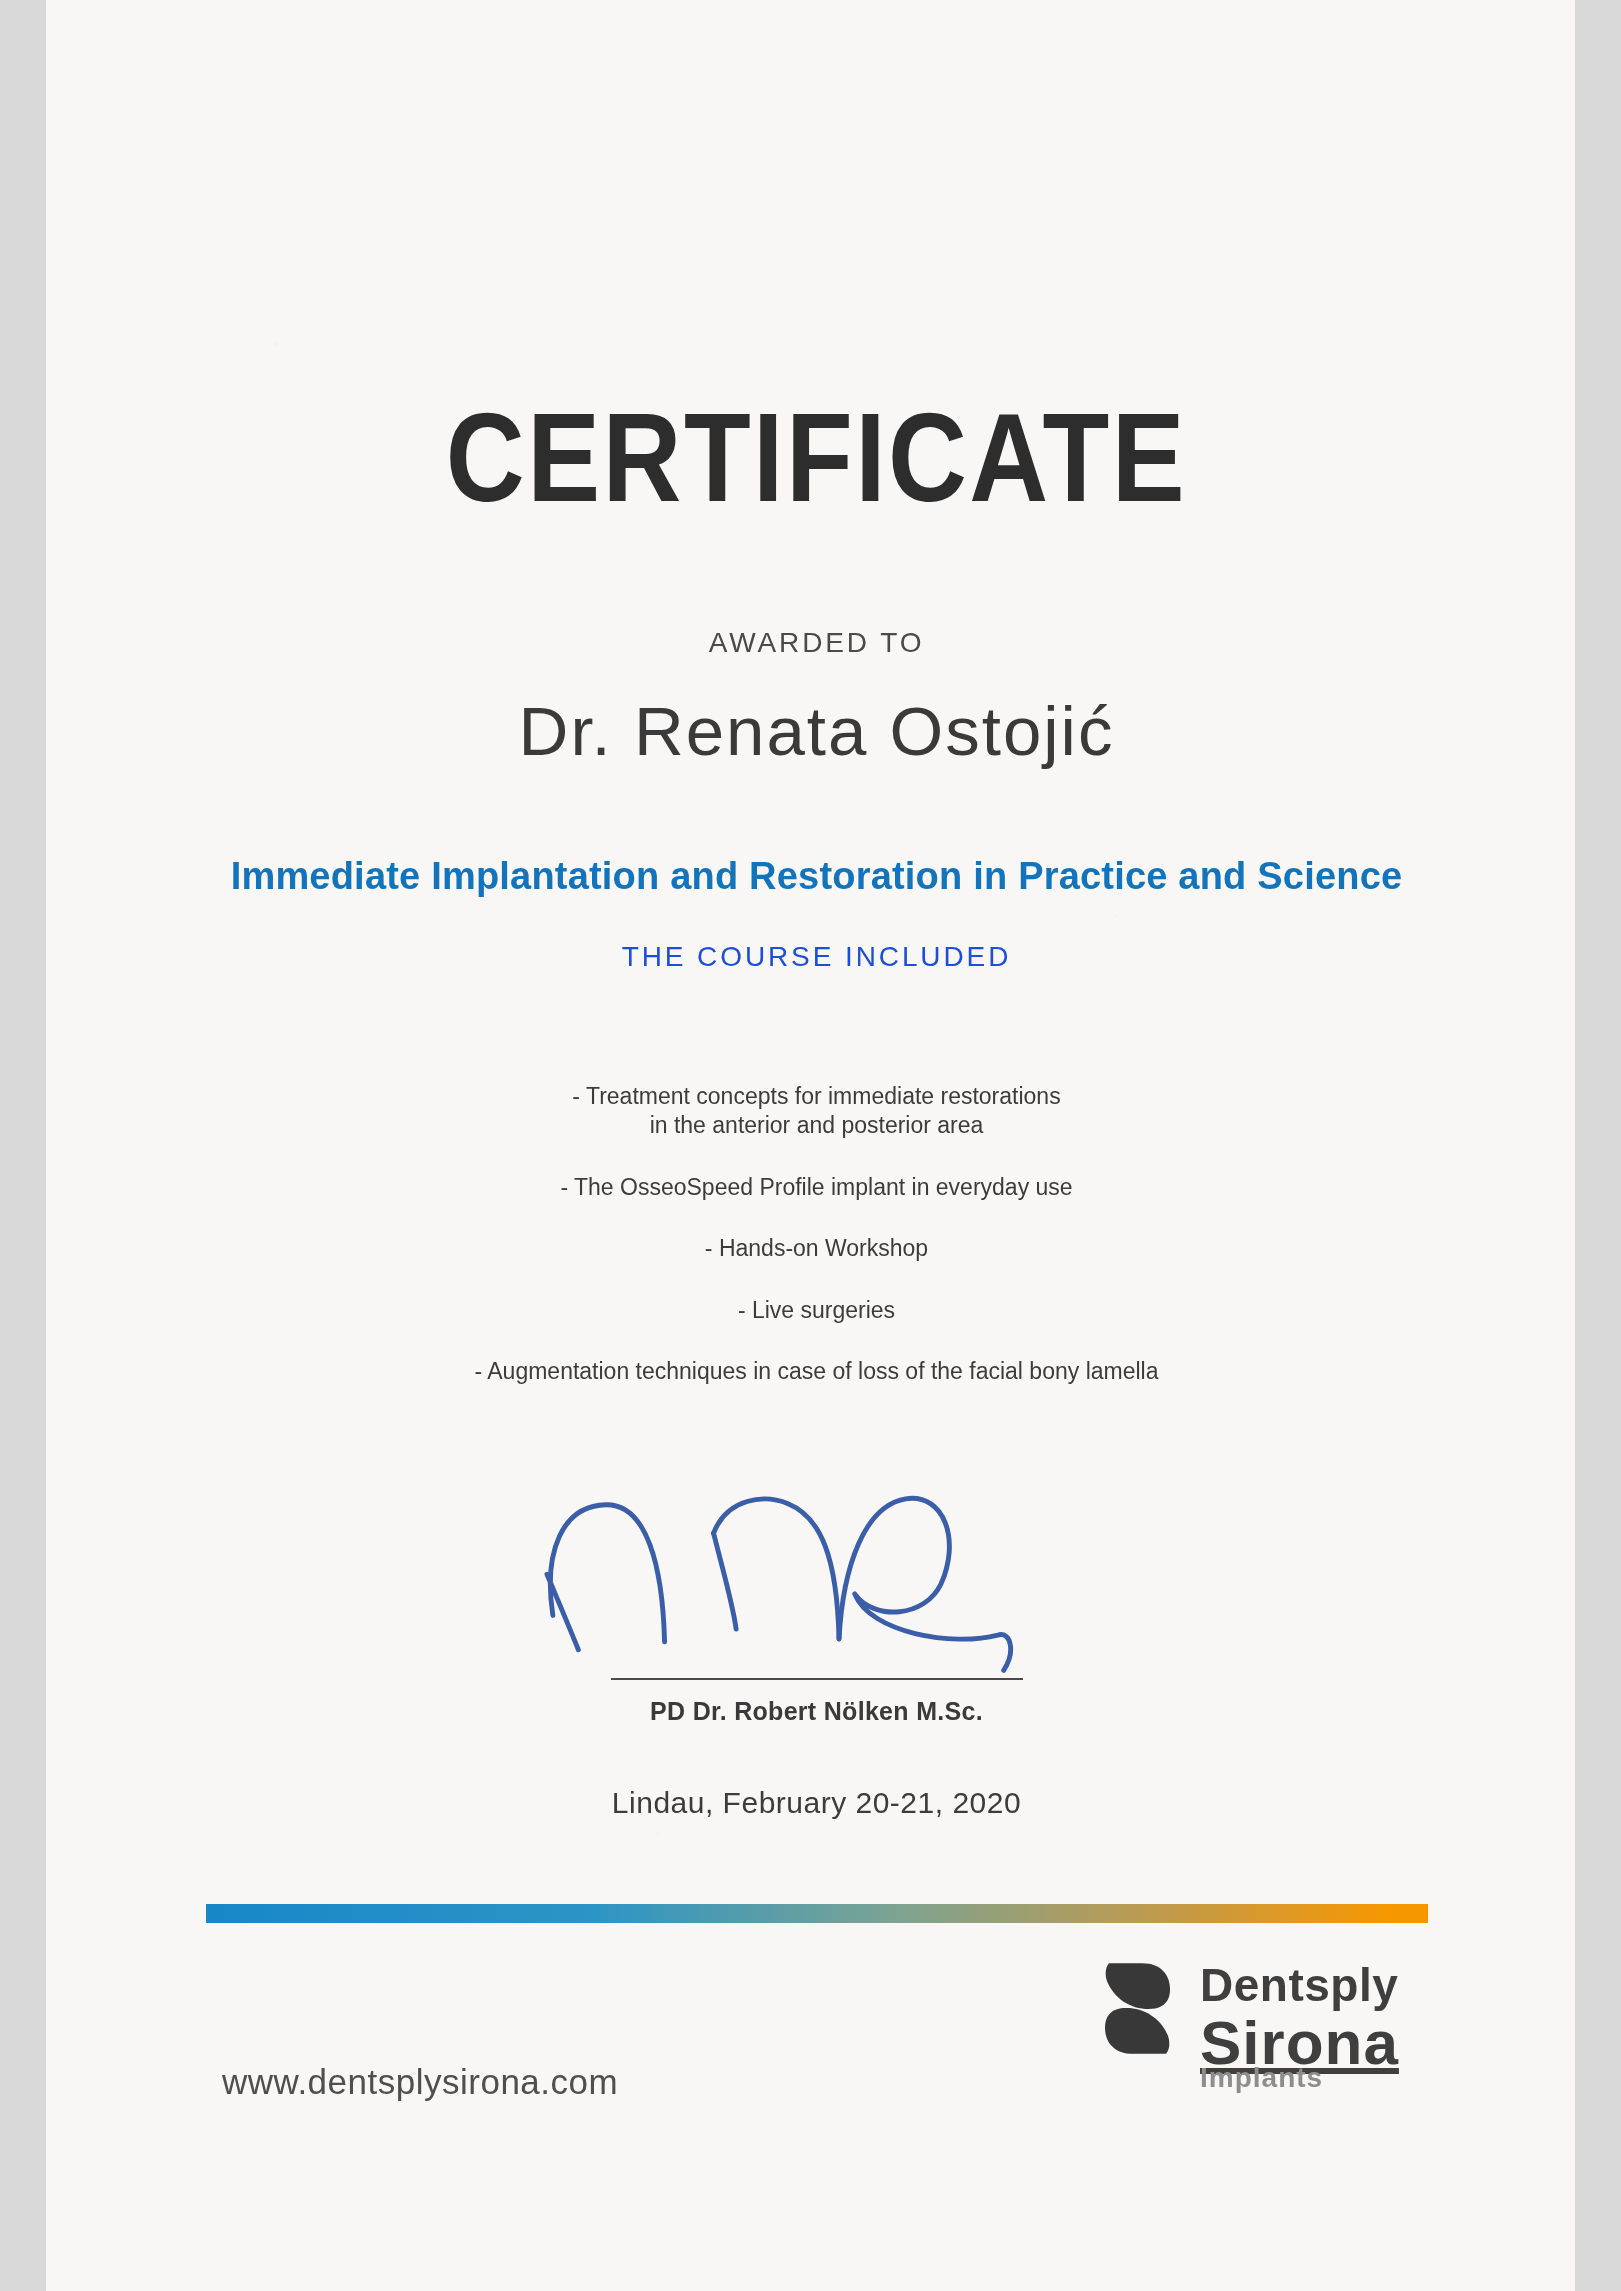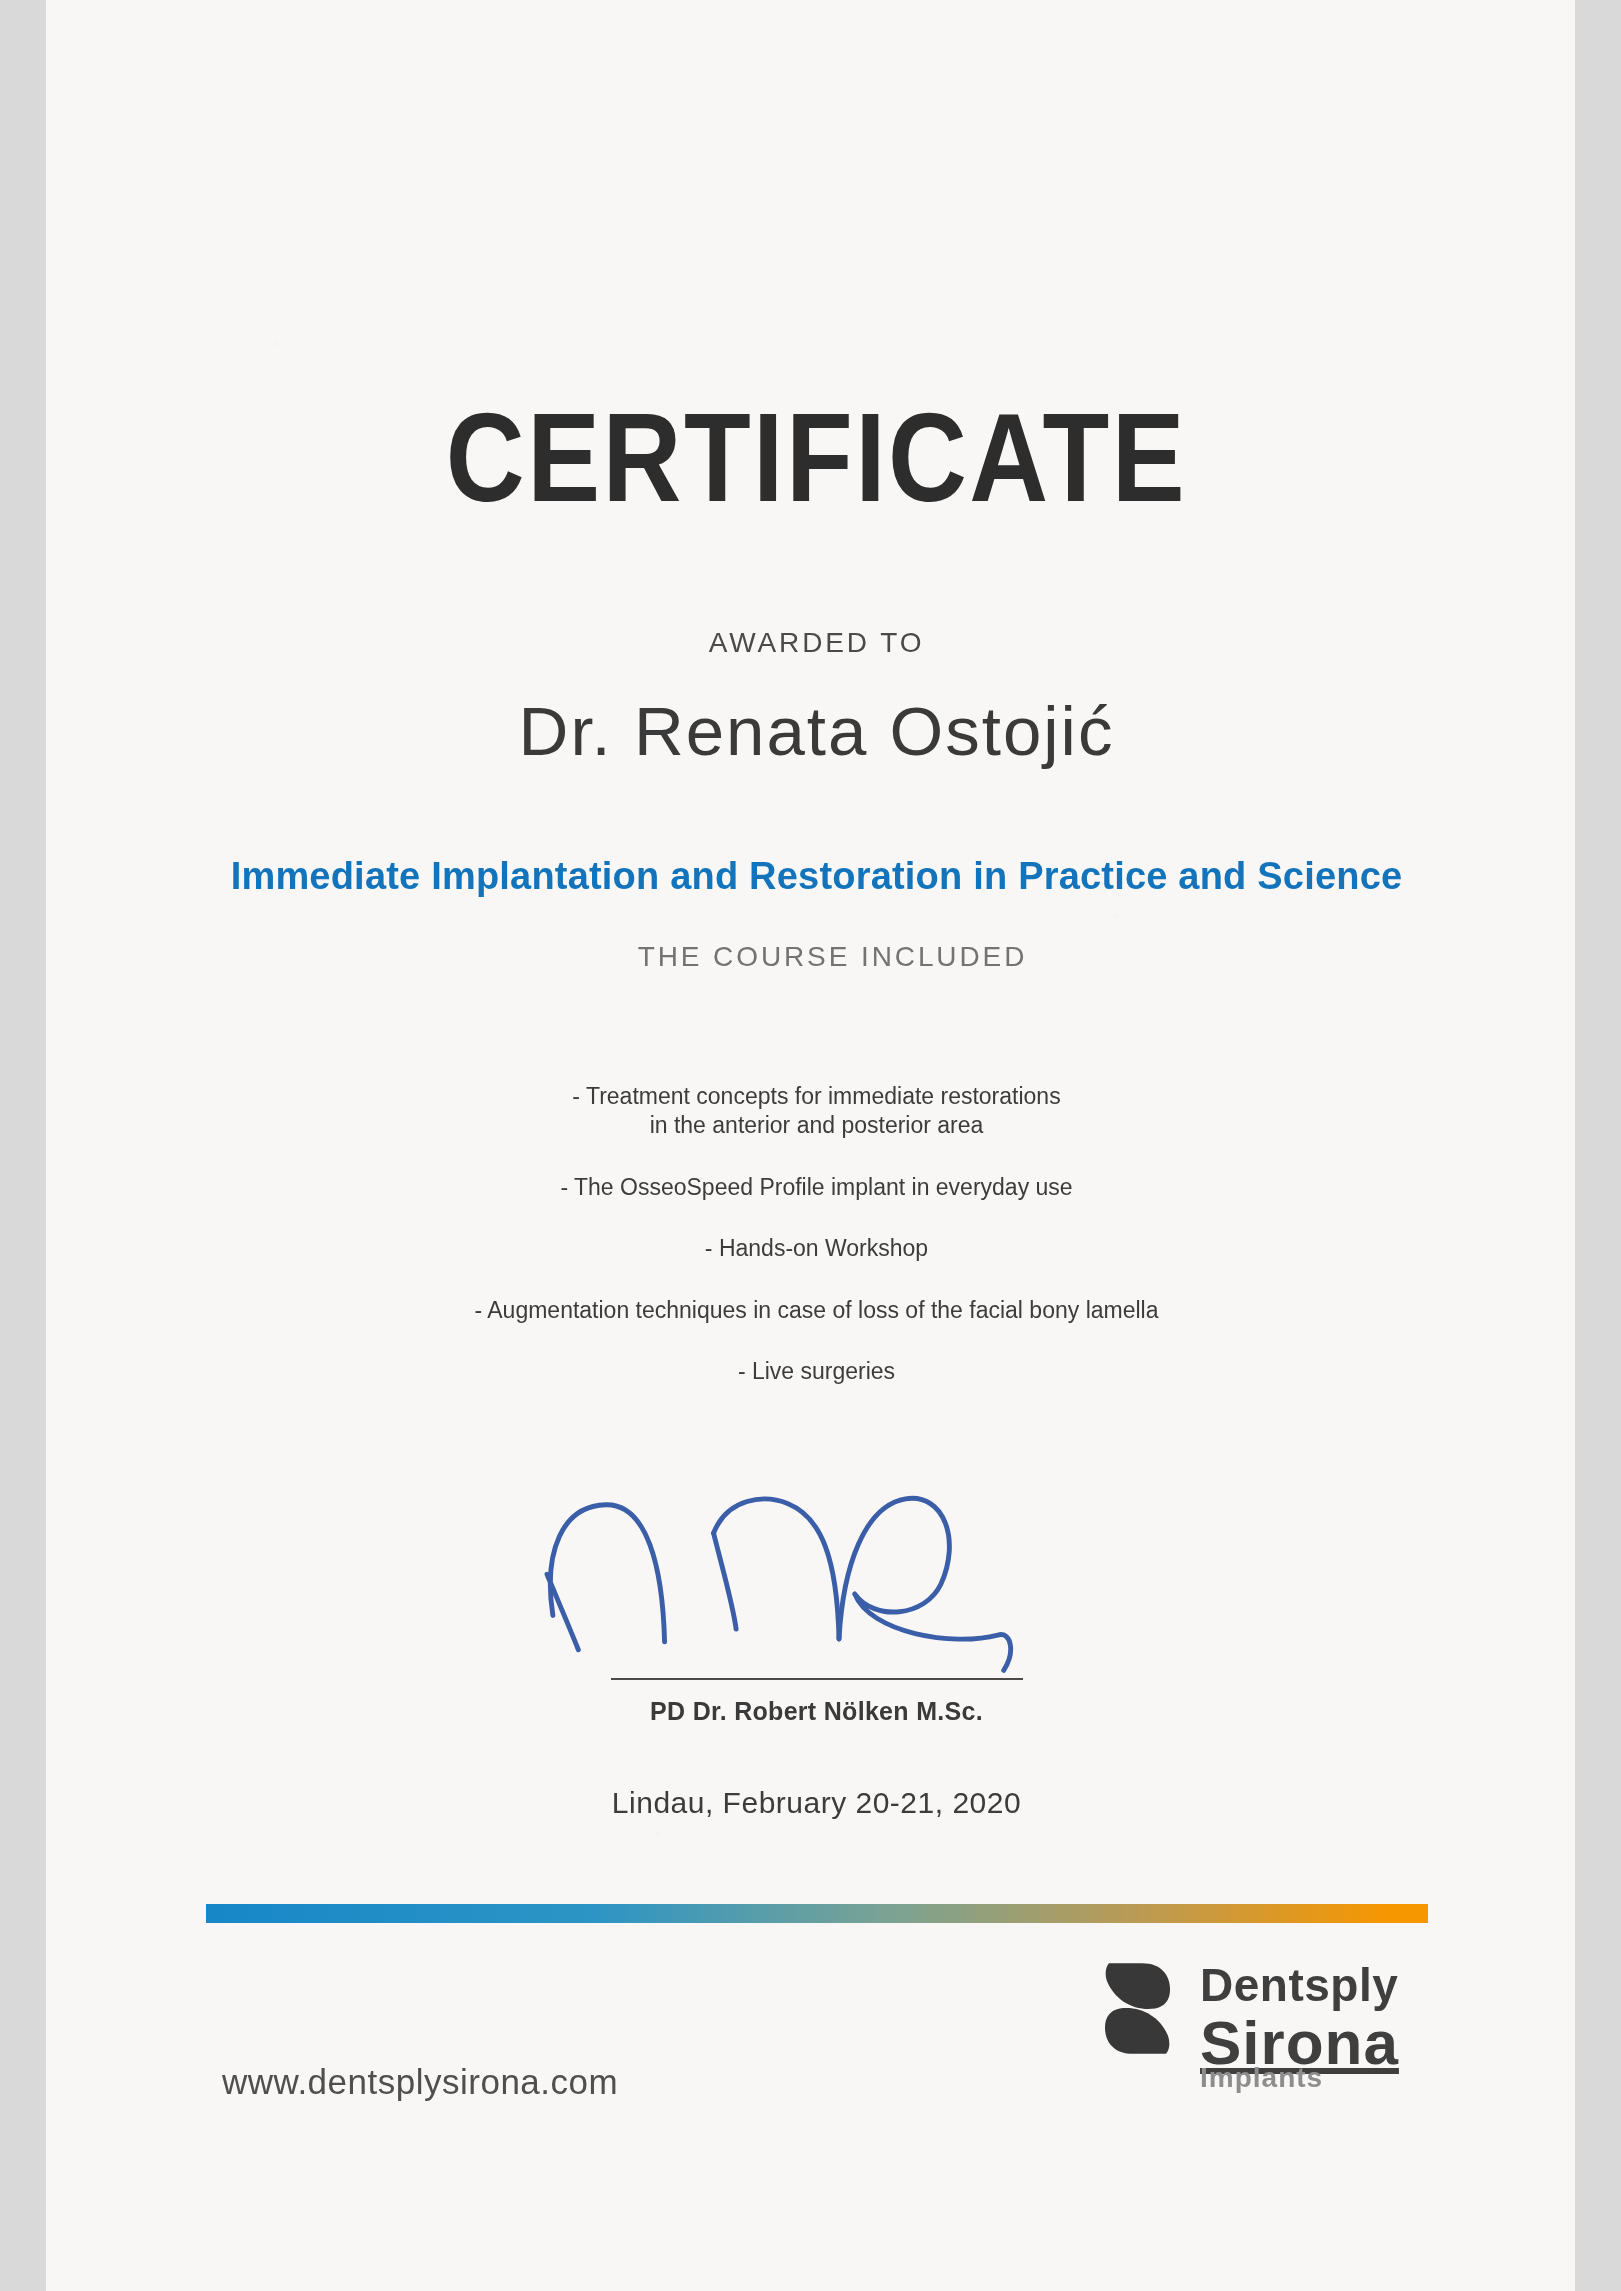--- a/index.html
+++ b/index.html
@@ -63,22 +63,21 @@
     top: 855px;
     font-size: 38px;
     font-weight: 700;
     letter-spacing: 0.2px;
     color: #1374bc;
   }
   .included-label {
     top: 941px;
     font-size: 28px;
     letter-spacing: 2.9px;
-    color: #737373;
-    padding-left: 16px;
+    color: #1d4ed8;
   }
   .bullets {
     top: 1082px;
     font-size: 23px;
     line-height: 1.28;
     color: #3c3c3c;
   }
   .bullet {
     margin-bottom: 32px;
     white-space: pre-line;
@@ -157,22 +156,22 @@
 
   <div class="centered course-title" style="color: rgb(19, 116, 188);">Immediate Implantation and Restoration in Practice and Science</div>
 
   <div class="centered included-label">THE COURSE INCLUDED</div>
 
   <div class="centered bullets">
     <div class="bullet">- Treatment concepts for immediate restorations
 in the anterior and posterior area</div>
     <div class="bullet">- The OsseoSpeed Profile implant in everyday use</div>
     <div class="bullet">- Hands-on Workshop</div>
+    <div class="bullet">- Live surgeries</div>
     <div class="bullet">- Augmentation techniques in case of loss of the facial bony lamella</div>
-    <div class="bullet">- Live surgeries</div>
   </div>
 
   <svg class="signature-svg" viewBox="0 0 560 200" fill="none" stroke="#3b5ea9" stroke-width="5" stroke-linecap="round" stroke-linejoin="round">
     <path d="M6,86 C16,110 28,138 38,163"></path>
     <path d="M12,128 C2,62 22,16 66,15 C108,14 124,78 126,155"></path>
     <path d="M176,44 C186,84 196,118 199,142"></path>
     <path d="M176,44 C190,8 228,4 252,14 C286,28 302,70 304,152"></path>
     <path d="M304,152 C308,78 330,16 372,9 C412,3 428,52 408,96 C392,130 340,134 320,106 C336,146 420,160 466,148 C480,144 484,166 472,184"></path>
   </svg>
 

